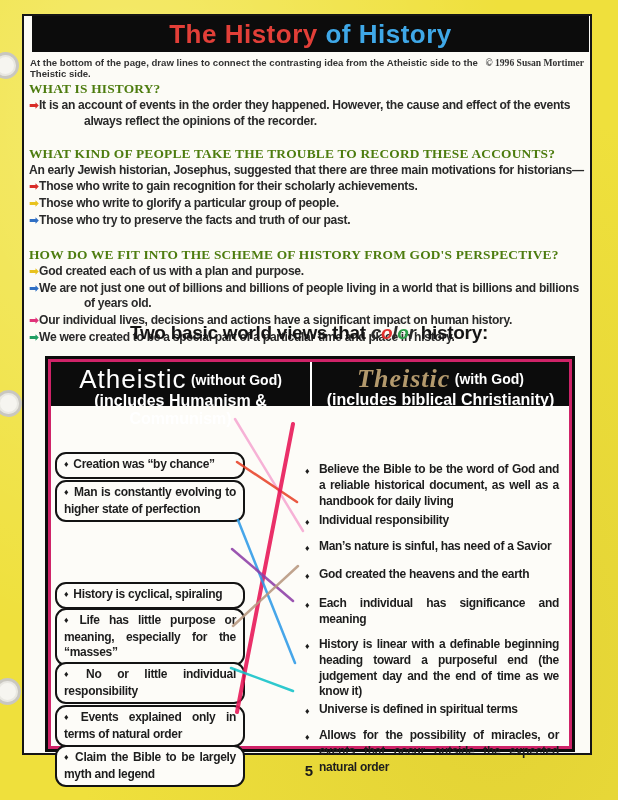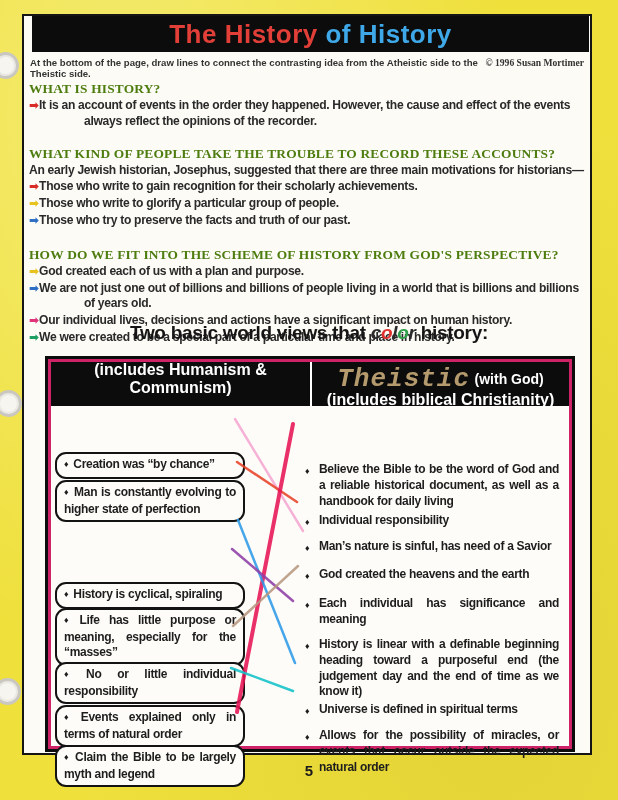--- a/index.html
+++ b/index.html
@@ -56,21 +56,21 @@
   }
   .wtable-inner {
     position:relative; width:100%; height:100%;
     border:3px solid #cf2368; background:#fdfcf8;
   }
   .thead { position:absolute; left:0; top:0; width:100%; height:44px; background:#0c0c0c; display:flex; }
   .thead-cell { width:50%; height:100%; text-align:center; color:#fff; padding-top:2px; }
   .thead-cell.right { border-left:2px solid #fff; }
   .ath-title { font-size:26px; letter-spacing:1px; font-weight:normal; vertical-align:middle; }
   .the-title {
-    font-family:Liberation Mono, monospace; font-style:italic; font-weight:bold;
+    font-family:Liberation Serif, serif; font-style:italic; font-weight:bold;
     font-size:26px; color:#b49a6d; letter-spacing:1px; vertical-align:middle;
   }
   .sub { font-size:14px; font-weight:bold; color:#fff; vertical-align:middle; }
   .note { font-size:16px; font-weight:bold; color:#fff; margin-top:-3px; }
   .tbody { position:absolute; left:0; top:44px; width:518px; height:340px; }
   .abox {
     position:absolute; left:4px; width:190px;
     border:2.5px solid #131313; border-radius:11px; background:#fdfcf8;
     padding:3px 7px 3px 7px;
     font-size:12px; font-weight:bold; line-height:15.5px; letter-spacing:-.3px;
@@ -128,20 +128,24 @@
 
 <div class="big-heading">
   <span>Two basic world views that </span><span class="cword"><span style="color: rgb(43, 43, 43);">c</span><span style="color: rgb(224, 49, 47);">o</span><span style="color: rgb(43, 43, 43);">l</span><span style="color: rgb(46, 158, 73);">o</span><span style="color: rgb(43, 43, 43);">r</span></span><span> history:</span>
 </div>
 
 <div class="wtable">
   <div class="wtable-inner">
 
     <div class="thead">
       <div class="thead-cell">
+        <div>
+          <span class="ath-title">Atheistic</span>
+          <span class="sub">(without God)</span>
+        </div>
         <div class="note">(includes Humanism &amp; Communism)</div>
       </div>
       <div class="thead-cell right">
         <div>
           <span class="the-title">Theistic</span>
           <span class="sub">(with God)</span>
         </div>
         <div class="note">(includes biblical Christianity)</div>
       </div>
     </div>

